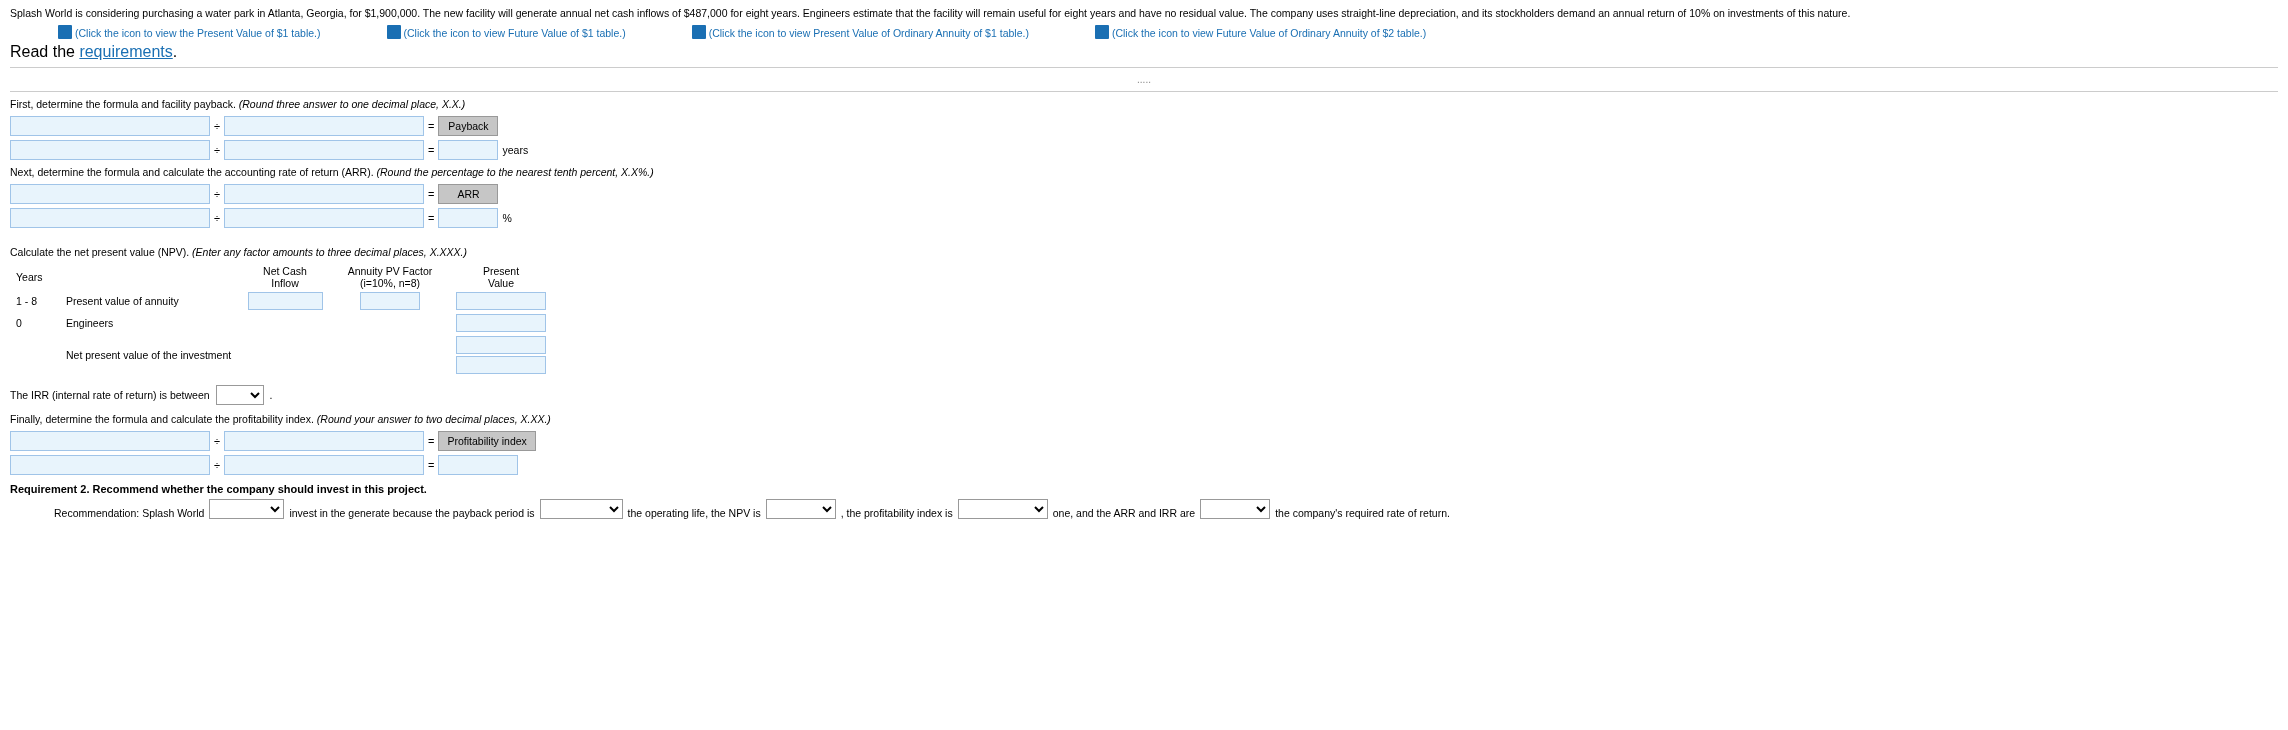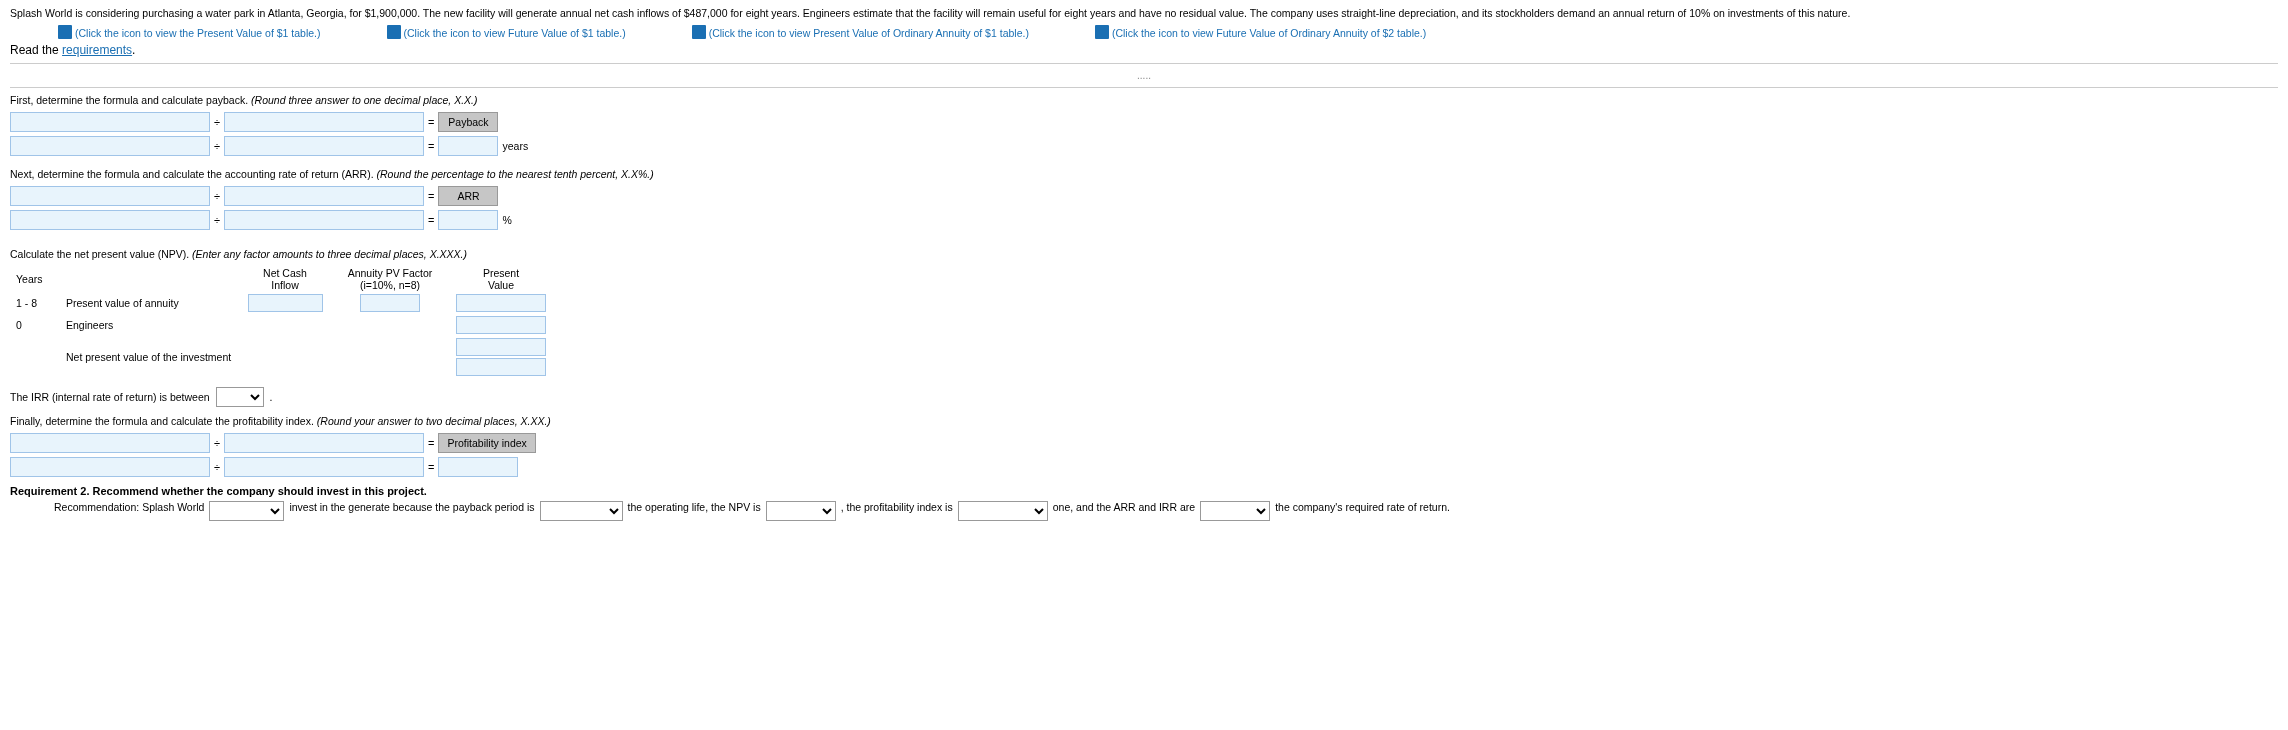--- a/index.html
+++ b/index.html
@@ -28,21 +28,21 @@
       padding-left: 48px;
     }
     .icon-link .icon-img {
       width: 14px;
       height: 14px;
       background: #1a6fb3;
       display: inline-block;
       border-radius: 1px;
     }
     .read-line {
-      font-size: 12px;
+      font-size: 16px;
       margin-top: 4px;
       margin-bottom: 2px;
     }
     .read-line a {
       color: #1a6fb3;
     }
     .divider {
       border: none;
       border-top: 1px solid #ccc;
       margin: 6px 0;
@@ -181,21 +181,21 @@
     .dropdown-select {
       height: 20px;
       border: 1px solid #999;
       background: #fff;
       font-size: 10.5px;
       padding: 0 2px;
       min-width: 40px;
     }
     .req2-row {
       display: flex;
-      align-items: flex-start;
+      align-items: flex-end;
       gap: 5px;
       font-size: 10.5px;
       flex-wrap: wrap;
       margin-top: 4px;
       padding-left: 44px;
     }
     .req2-row select {
       height: 20px;
       border: 1px solid #999;
       background: #fff;
@@ -242,40 +242,40 @@
   <span>Read the</span> <a href="#">requirements</a>.
 </div>
 
 <hr class="divider">
 <div class="dots-row">.....</div>
 <hr class="divider">
 
 <div style="margin-top:6px;">
 
   <div class="instruction">
-    <span>First, determine the formula and calculate payback.</span> <span class="round-note">(Round three answer to one decimal place, X.X.)</span>
+    <span>First, determine the formula and facility payback.</span> <span class="round-note">(Round three answer to one decimal place, X.X.)</span>
   </div>
 
   <div class="formula-row">
     <input type="text" class="formula-input" style="">
     <span class="formula-op">÷</span>
     <input type="text" class="formula-input" style="">
     <span class="formula-equals">=</span>
     <span class="label-box">Payback</span>
   </div>
   <div class="formula-row">
     <input type="text" class="formula-input" style="">
     <span class="formula-op">÷</span>
     <input type="text" class="formula-input" style="">
     <span class="formula-equals">=</span>
     <input type="text" class="small-input" style="">
     <span class="unit-label">years</span>
   </div>
 
-  <div class="instruction" style="margin-top:12px;">
+  <div class="instruction" style="margin-top:6px;">
     <span>Next, determine the formula and calculate the accounting rate of return (ARR).</span> <span class="round-note">(Round the percentage to the nearest tenth percent, X.X%.)</span>
   </div>
 
   <div class="formula-row">
     <input type="text" class="formula-input" style="">
     <span class="formula-op">÷</span>
     <input type="text" class="formula-input" style="">
     <span class="formula-equals">=</span>
     <span class="label-box">ARR</span>
   </div>

